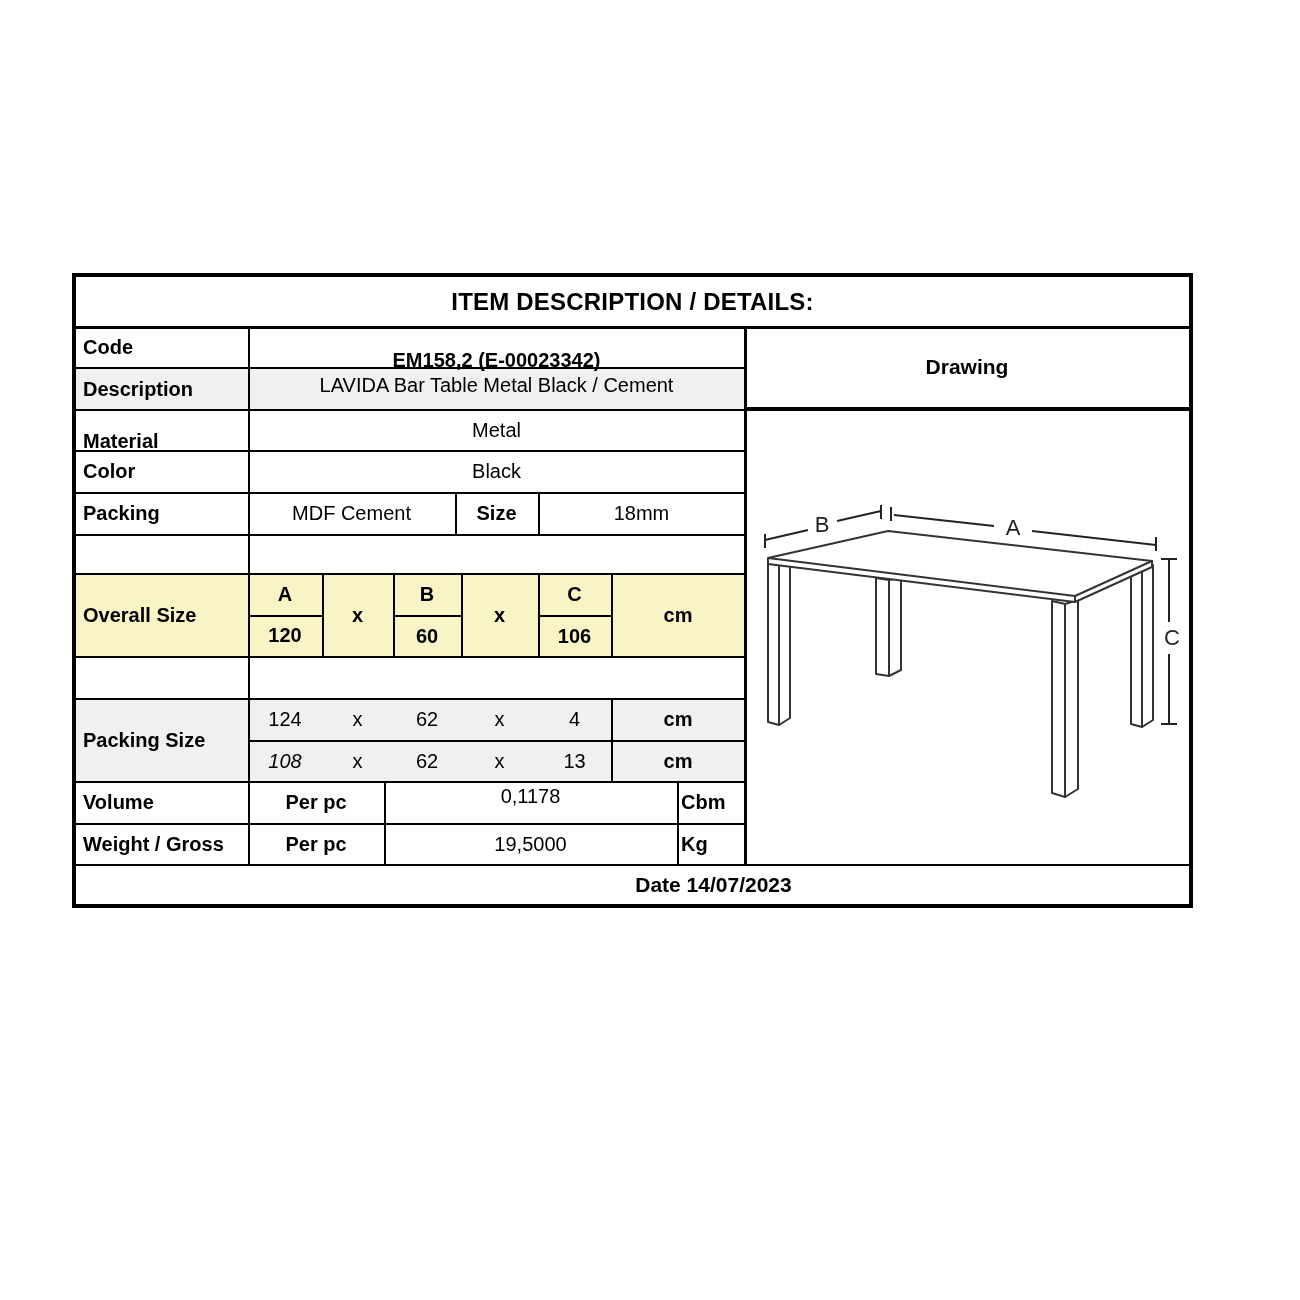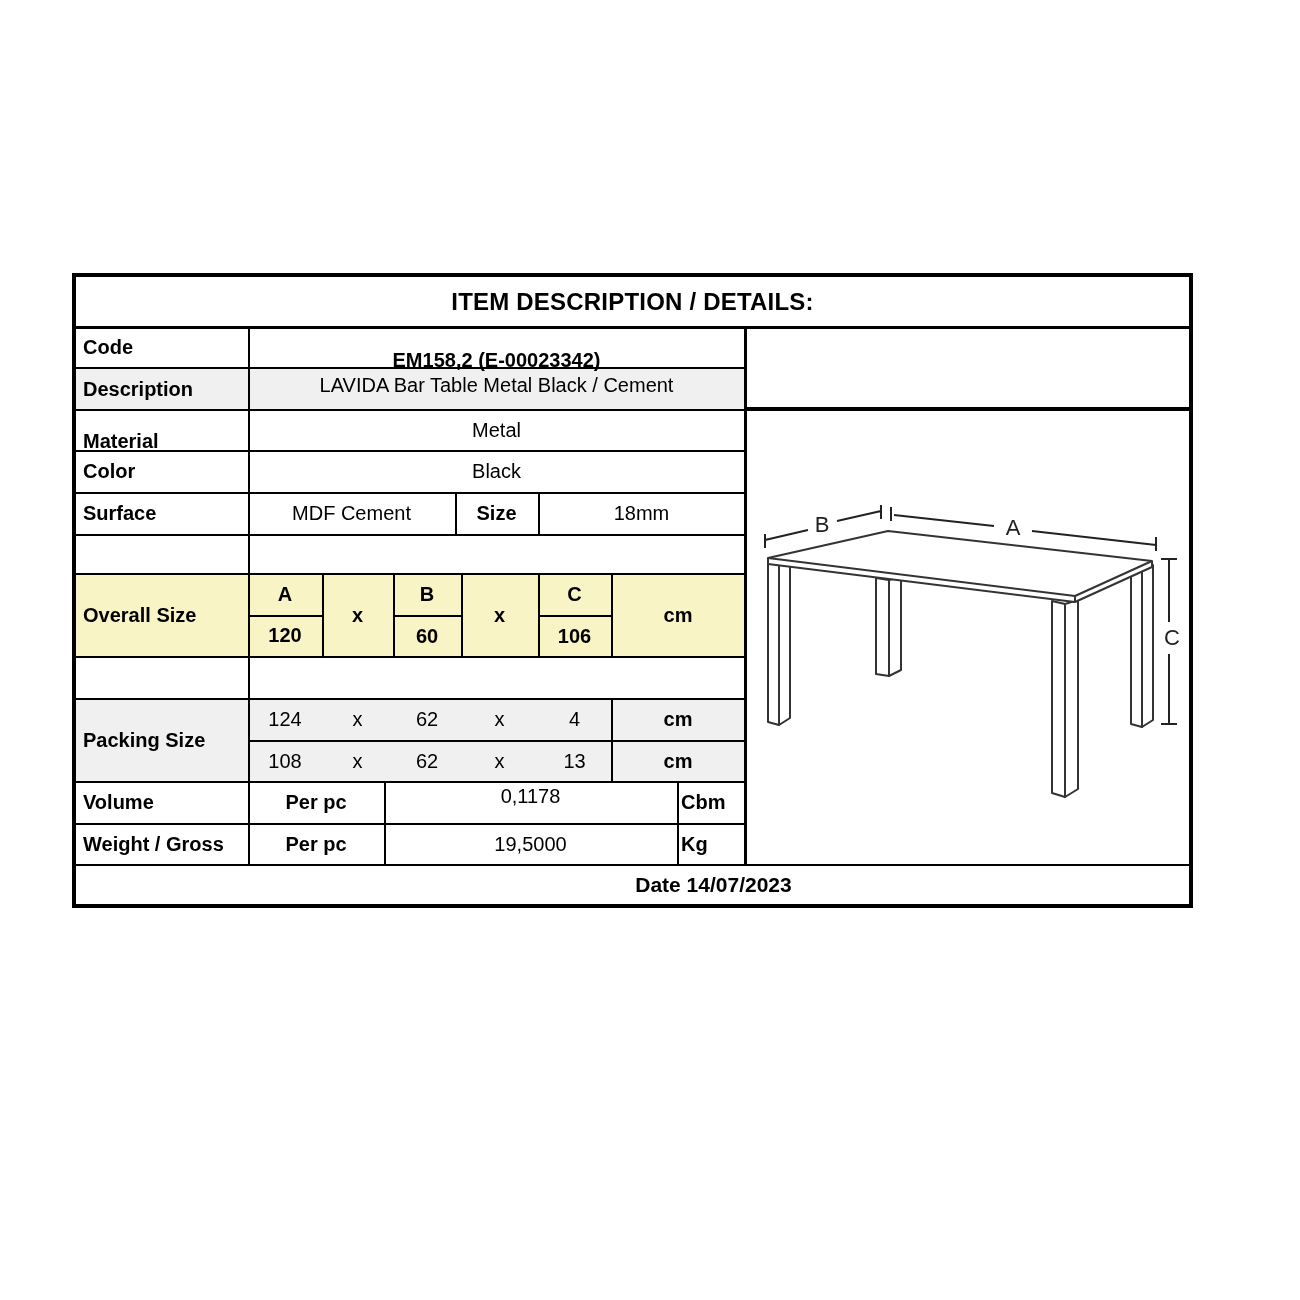--- a/index.html
+++ b/index.html
@@ -65,21 +65,21 @@
 
     <div class="cell b left" style="left:0;top:92px;width:172px;height:40px;text-align:right;">Description</div>
     <div class="cell" style="left:172px;top:92px;width:497px;height:32px;">LAVIDA Bar Table Metal Black / Cement</div>
 
     <div class="cell b left" style="left:0;top:143px;width:172px;height:41px;">Material</div>
     <div class="cell" style="left:172px;top:132px;width:497px;height:41px;">Metal</div>
 
     <div class="cell b left" style="left:0;top:173px;width:148px;height:42px;">Color</div>
     <div class="cell" style="left:172px;top:173px;width:497px;height:42px;">Black</div>
 
-    <div class="cell b left" style="left:0;top:215px;width:172px;height:42px;">Surface</div>
+    <div class="cell b left" style="left:0;top:215px;width:172px;height:42px;">Packing</div>
     <div class="cell" style="left:172px;top:215px;width:207px;height:42px;">MDF Cement</div>
     <div class="cell b" style="left:379px;top:215px;width:83px;height:42px;">Size</div>
     <div class="cell" style="left:462px;top:215px;width:207px;height:42px;">18mm</div>
 
     <div class="cell b left" style="left:0;top:296px;width:172px;height:83px;">Overall Size</div>
     <div class="cell b" style="left:172px;top:296px;width:74px;height:42px;">A</div>
     <div class="cell b" style="left:172px;top:338px;width:74px;height:40px;">120</div>
     <div class="cell b" style="left:246px;top:296px;width:71px;height:83px;">x</div>
     <div class="cell b" style="left:317px;top:296px;width:68px;height:42px;">B</div>
     <div class="cell b" style="left:317px;top:338px;width:68px;height:41px;">60</div>
@@ -88,39 +88,40 @@
     <div class="cell b" style="left:462px;top:338px;width:73px;height:41px;">106</div>
     <div class="cell b" style="left:535px;top:296px;width:134px;height:83px;">cm</div>
 
     <div class="cell b left" style="left:0;top:421px;width:172px;height:83px;">Packing Size</div>
     <div class="cell" style="left:172px;top:421px;width:74px;height:42px;">124</div>
     <div class="cell" style="left:246px;top:421px;width:71px;height:42px;">x</div>
     <div class="cell" style="left:317px;top:421px;width:68px;height:42px;">62</div>
     <div class="cell" style="left:385px;top:421px;width:77px;height:42px;">x</div>
     <div class="cell" style="left:462px;top:421px;width:73px;height:42px;">4</div>
     <div class="cell b" style="left:535px;top:421px;width:134px;height:42px;">cm</div>
-    <div class="cell" style="left:172px;top:463px;width:74px;height:41px;">108</div>
+    <div class="cell" style="left:172px;top:463px;width:74px;height:41px;font-style:italic;">108</div>
     <div class="cell" style="left:246px;top:463px;width:71px;height:41px;">x</div>
     <div class="cell" style="left:317px;top:463px;width:68px;height:41px;">62</div>
     <div class="cell" style="left:385px;top:463px;width:77px;height:41px;">x</div>
     <div class="cell" style="left:462px;top:463px;width:73px;height:41px;">13</div>
     <div class="cell b" style="left:535px;top:463px;width:134px;height:41px;">cm</div>
 
     <div class="cell b left" style="left:0;top:504px;width:172px;height:42px;">Volume</div>
     <div class="cell b" style="left:172px;top:504px;width:136px;height:42px;">Per pc</div>
     <div class="cell" style="left:308px;top:504px;width:293px;height:30px;">0,1178</div>
     <div class="cell b left" style="left:601px;top:504px;width:68px;height:42px;padding-left:4px;">Cbm</div>
 
     <div class="cell b left" style="left:0;top:546px;width:172px;height:41px;">Weight / Gross</div>
     <div class="cell b" style="left:172px;top:546px;width:136px;height:41px;">Per pc</div>
     <div class="cell" style="left:308px;top:546px;width:293px;height:41px;">19,5000</div>
     <div class="cell b left" style="left:601px;top:546px;width:68px;height:41px;padding-left:4px;">Kg</div>
 
     <div class="cell b" style="left:0;top:587px;width:1275px;height:40px;font-size:21px;text-align:right;">Date 14/07/2023</div>
 
+    <div class="cell b" style="left:669px;top:49px;width:444px;height:81px;font-size:21px;">Drawing</div>
 
     <svg style="position:absolute;left:669px;top:134px;" width="444" height="453" viewBox="0 0 444 453">
       <g stroke="#333" stroke-width="2" fill="#ffffff" stroke-linejoin="round">
 
         <polygon points="131,167 144,169 144,265 131,263"></polygon>
         <polygon points="144,169 156,166 156,259 144,265"></polygon>
 
         <polygon points="23,151 34,153 34,314 23,311"></polygon>
         <polygon points="34,153 45,150 45,307 34,314"></polygon>
 

